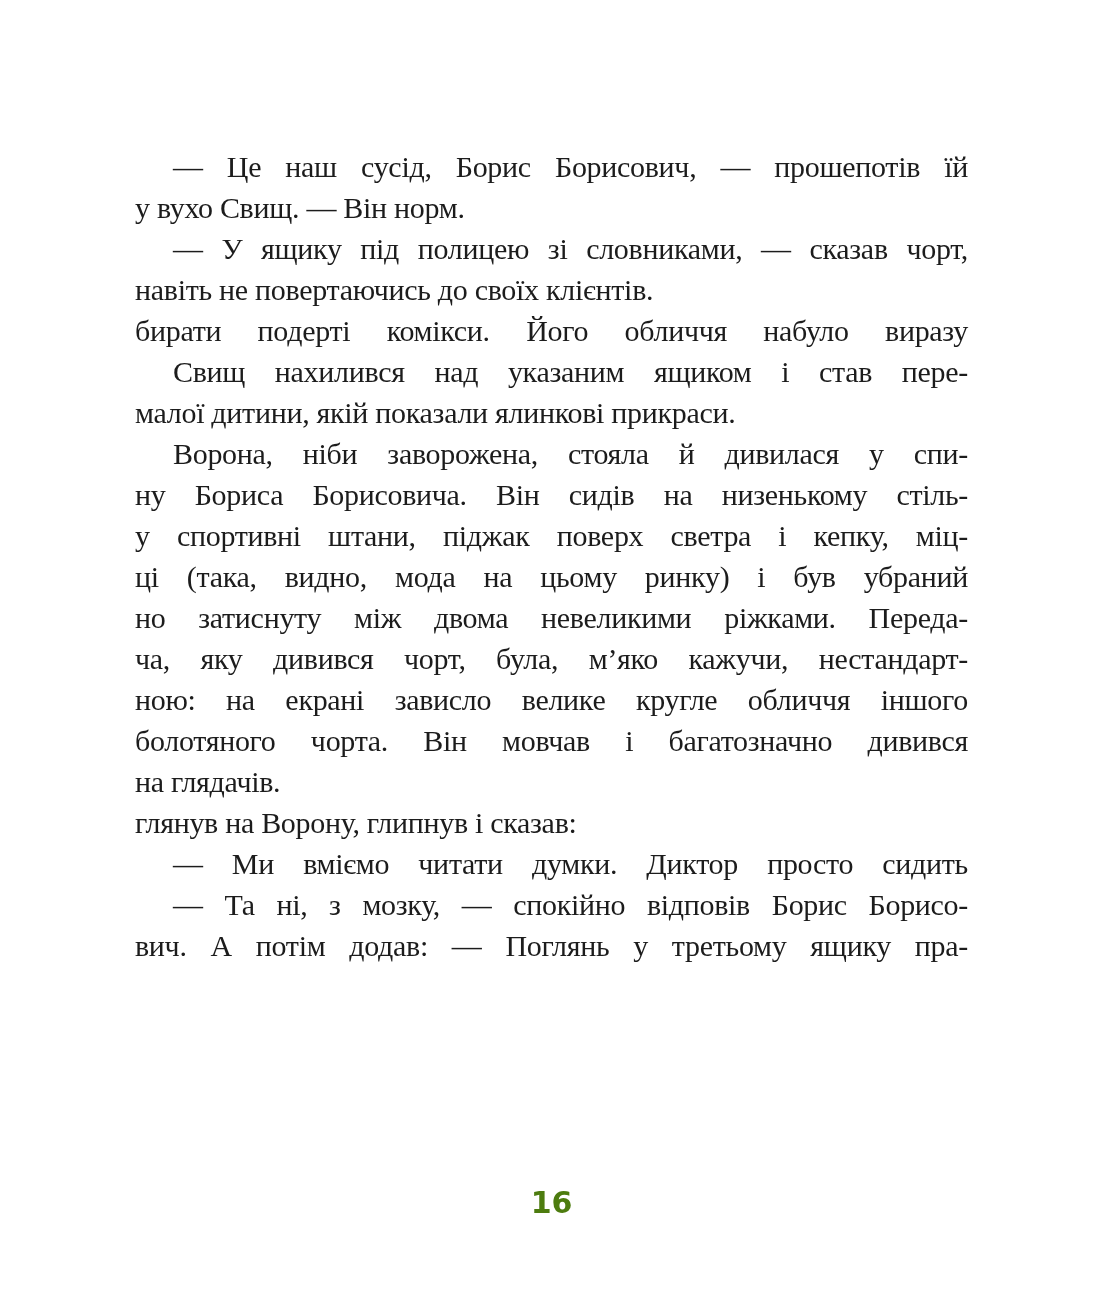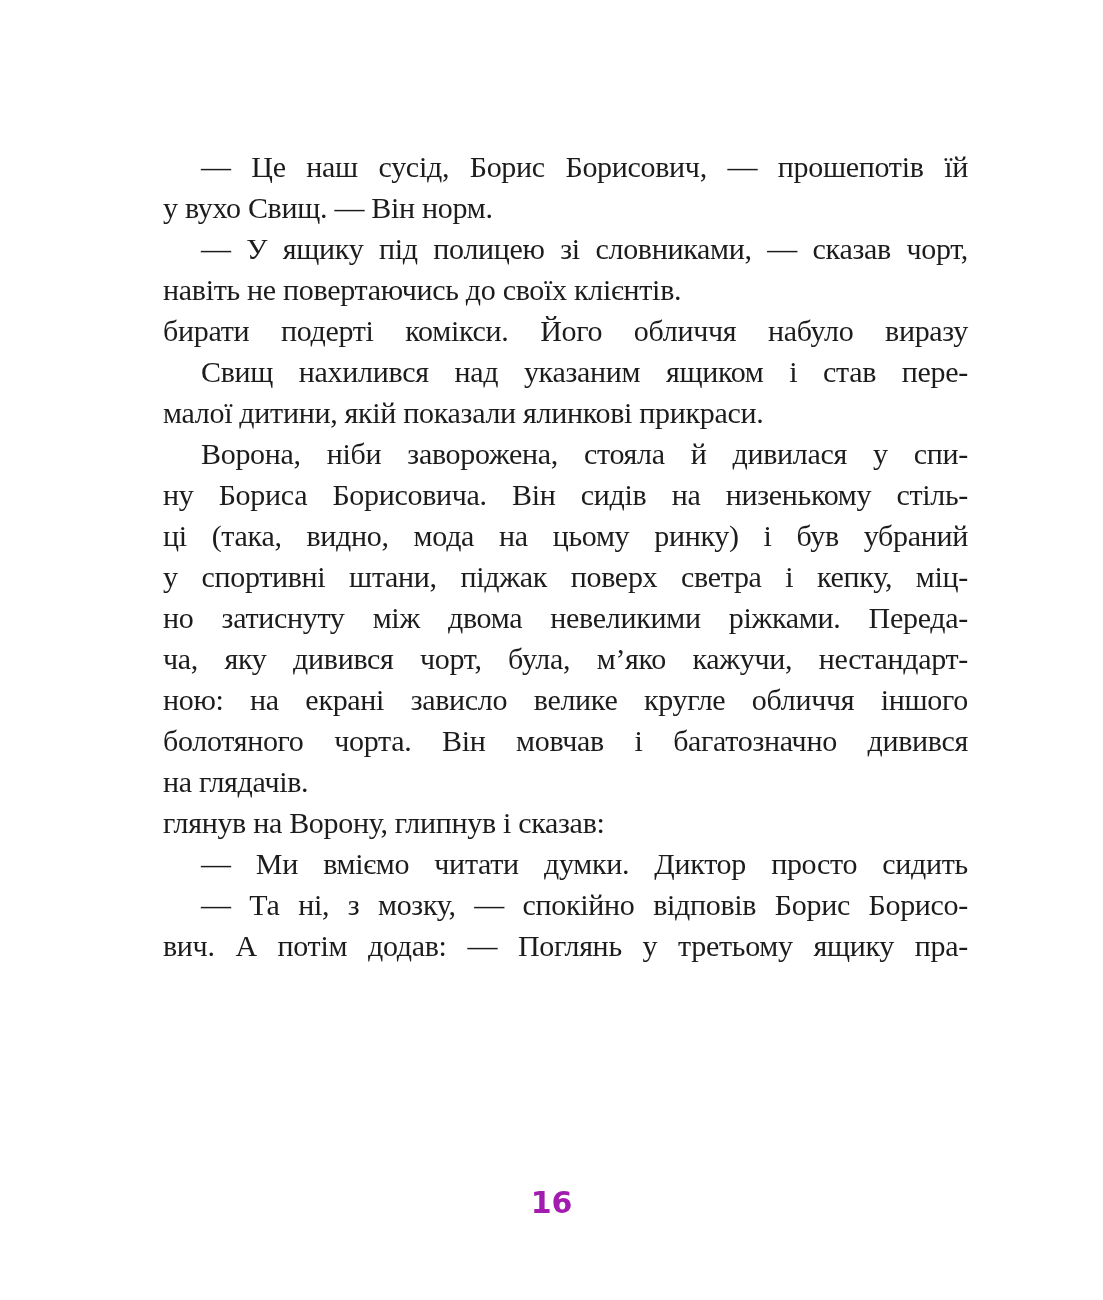--- a/index.html
+++ b/index.html
@@ -21,21 +21,20 @@
     top: 146px;
     width: 833px;
   }
   .line {
     display: block;
     height: 41px;
     line-height: 41px;
     font-size: 30px;
     letter-spacing: -0.3px;
     white-space: nowrap;
-    margin-left: 28px;
   }
   
   .line.just {
     white-space: normal;
     text-align: justify;
     -moz-text-align-last: justify;
     text-align-last: justify;
   }
   
   .line.indent {
@@ -43,21 +42,21 @@
   }
   .page-number {
     position: absolute;
     left: 0;
     top: 1185px;
     width: 1103px;
     text-align: center;
     font-family: "DejaVu Sans", "Liberation Sans", sans-serif;
     font-weight: bold;
     font-size: 30px;
-    color: #a21caf;
+    color: #4d7c0f;
   }
 </style>
 </head>
 <body>
 
 <main class="text-block" id="text-block">
     <div>
       <div class="line indent just">— Це наш сусід, Борис Борисович, — прошепотів їй</div>
       <div class="line">у вухо Свищ. — Він норм.</div>
     </div>
@@ -66,22 +65,22 @@
       <div class="line">навіть не повертаючись до своїх клієнтів.</div>
     </div>
     <div>
       <div class="line just">бирати подерті комікси. Його обличчя набуло виразу</div>
       <div class="line indent just">Свищ нахилився над указаним ящиком і став пере-</div>
       <div class="line">малої дитини, якій показали ялинкові прикраси.</div>
     </div>
     <div>
       <div class="line indent just">Ворона, ніби заворожена, стояла й дивилася у спи-</div>
       <div class="line just">ну Бориса Борисовича. Він сидів на низенькому стіль-</div>
+      <div class="line just">у спортивні штани, піджак поверх светра і кепку, міц-</div>
       <div class="line just">ці (така, видно, мода на цьому ринку) і був убраний</div>
-      <div class="line just">у спортивні штани, піджак поверх светра і кепку, міц-</div>
       <div class="line just">но затиснуту між двома невеликими ріжками. Переда-</div>
       <div class="line just">ча, яку дивився чорт, була, м’яко кажучи, нестандарт-</div>
       <div class="line just">ною: на екрані зависло велике кругле обличчя іншого</div>
       <div class="line just">болотяного чорта. Він мовчав і багатозначно дивився</div>
       <div class="line">на глядачів.</div>
     </div>
     <div>
       <div class="line">глянув на Ворону, глипнув і сказав:</div>
     </div>
     <div>

